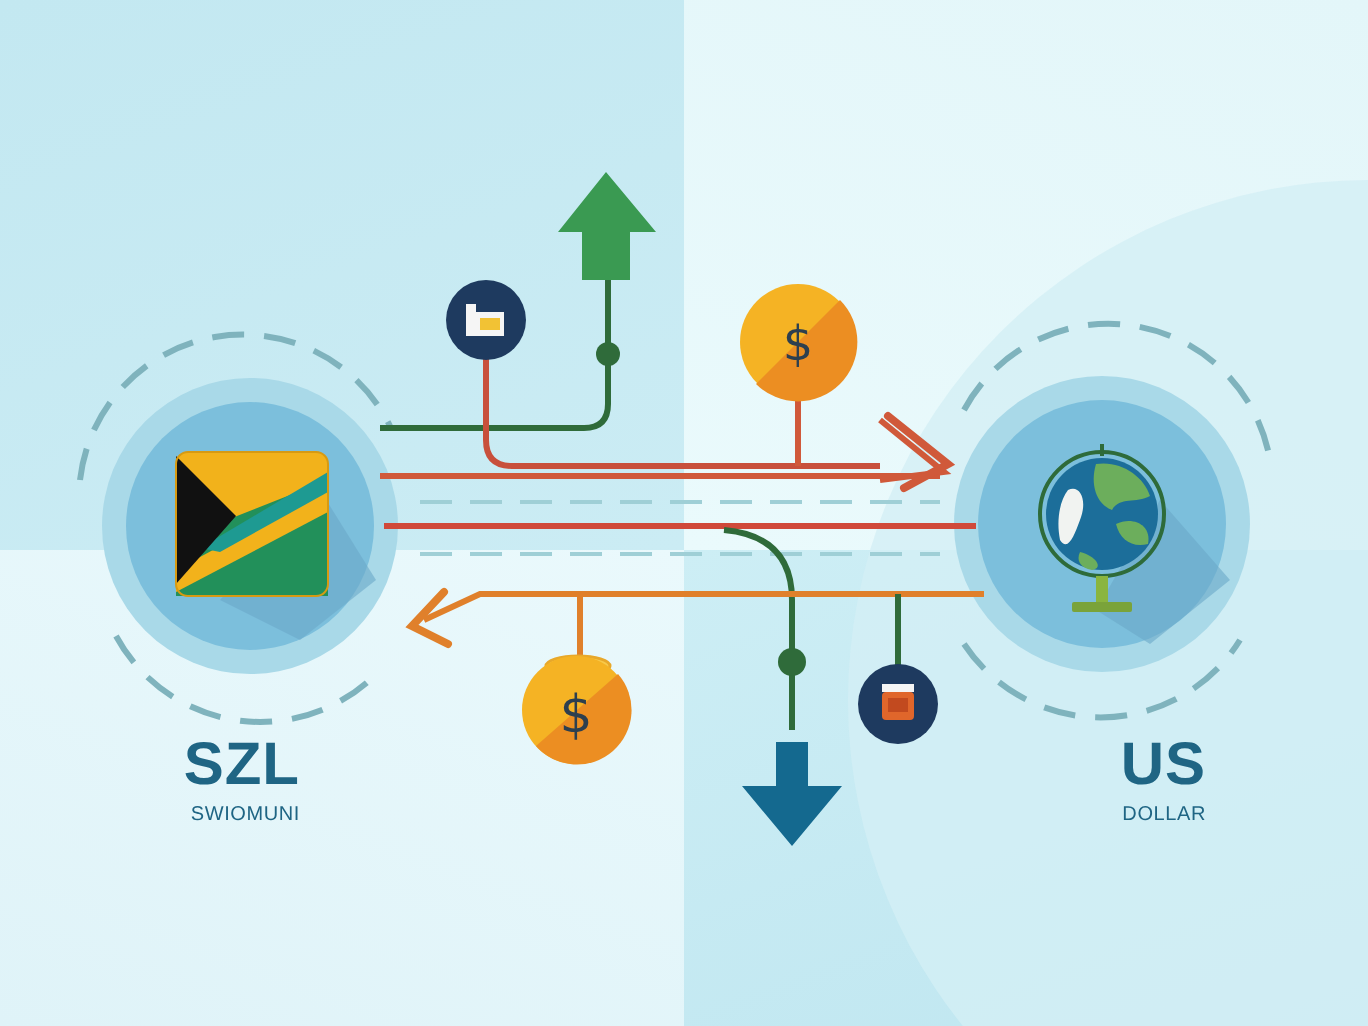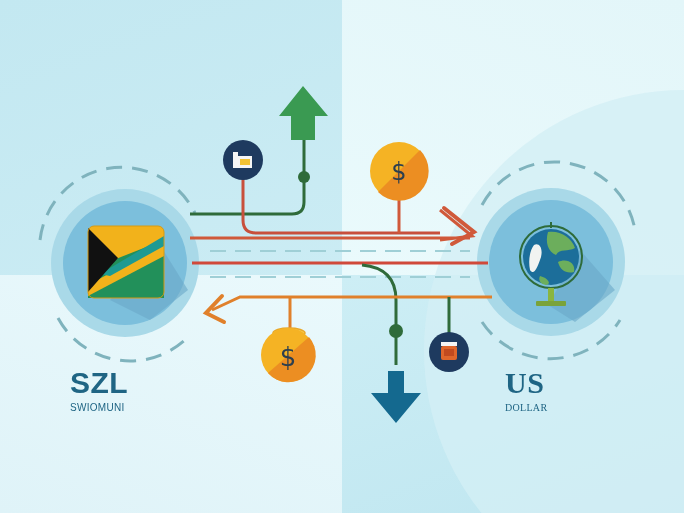--- a/index.html
+++ b/index.html
@@ -5,25 +5,25 @@
     html, body { margin: 0; padding: 0; }
     body { width: 684px; height: 513px; overflow: hidden; font-family: "Liberation Sans", sans-serif; }
     .stage { position: relative; width: 684px; height: 513px; overflow: hidden; }
     .bg-q { position: absolute; }
     .q-tl { left: 0; top: 0; width: 342px; height: 275px; background: linear-gradient(160deg, #c3e8f1 0%, #cbecf4 100%); }
     .q-tr { left: 342px; top: 0; width: 342px; height: 275px; background: linear-gradient(200deg, #e3f6f9 0%, #eafafc 100%); }
     .q-bl { left: 0; top: 275px; width: 342px; height: 238px; background: linear-gradient(20deg, #dff3f8 0%, #eaf9fc 100%); }
     .q-br { left: 342px; top: 275px; width: 342px; height: 238px; background: linear-gradient(340deg, #bfe6f0 0%, #cdeef5 100%); }
     .corner-arc { position: absolute; right: -260px; top: 90px; width: 520px; height: 520px; border-radius: 50%; background: #d3eff5; opacity: 0.8; }
     svg.art { position: absolute; left: 0; top: 0; }
-    .label { position: absolute; text-align: left; color: #1f6584; }
+    .label { position: absolute; text-align: right; color: #1f6584; }
     .code { font-weight: bold; font-size: 30px; letter-spacing: 0.5px; }
     .name { font-size: 10px; margin-top: 2px; letter-spacing: 0.3px; }
     .lbl-szl { left: 70px; top: 366px; width: 80px; }
-    .lbl-usd { left: 505px; top: 366px; width: 80px; font-family: Liberation Serif, serif; }
+    .lbl-usd { left: 523px; top: 366px; width: 80px; }
   </style>
 </head>
 <body>
 
 <div class="stage">
   <div class="bg-q q-tl"></div>
   <div class="bg-q q-tr"></div>
   <div class="bg-q q-bl"></div>
   <div class="bg-q q-br"></div>
   <div class="corner-arc"></div>

